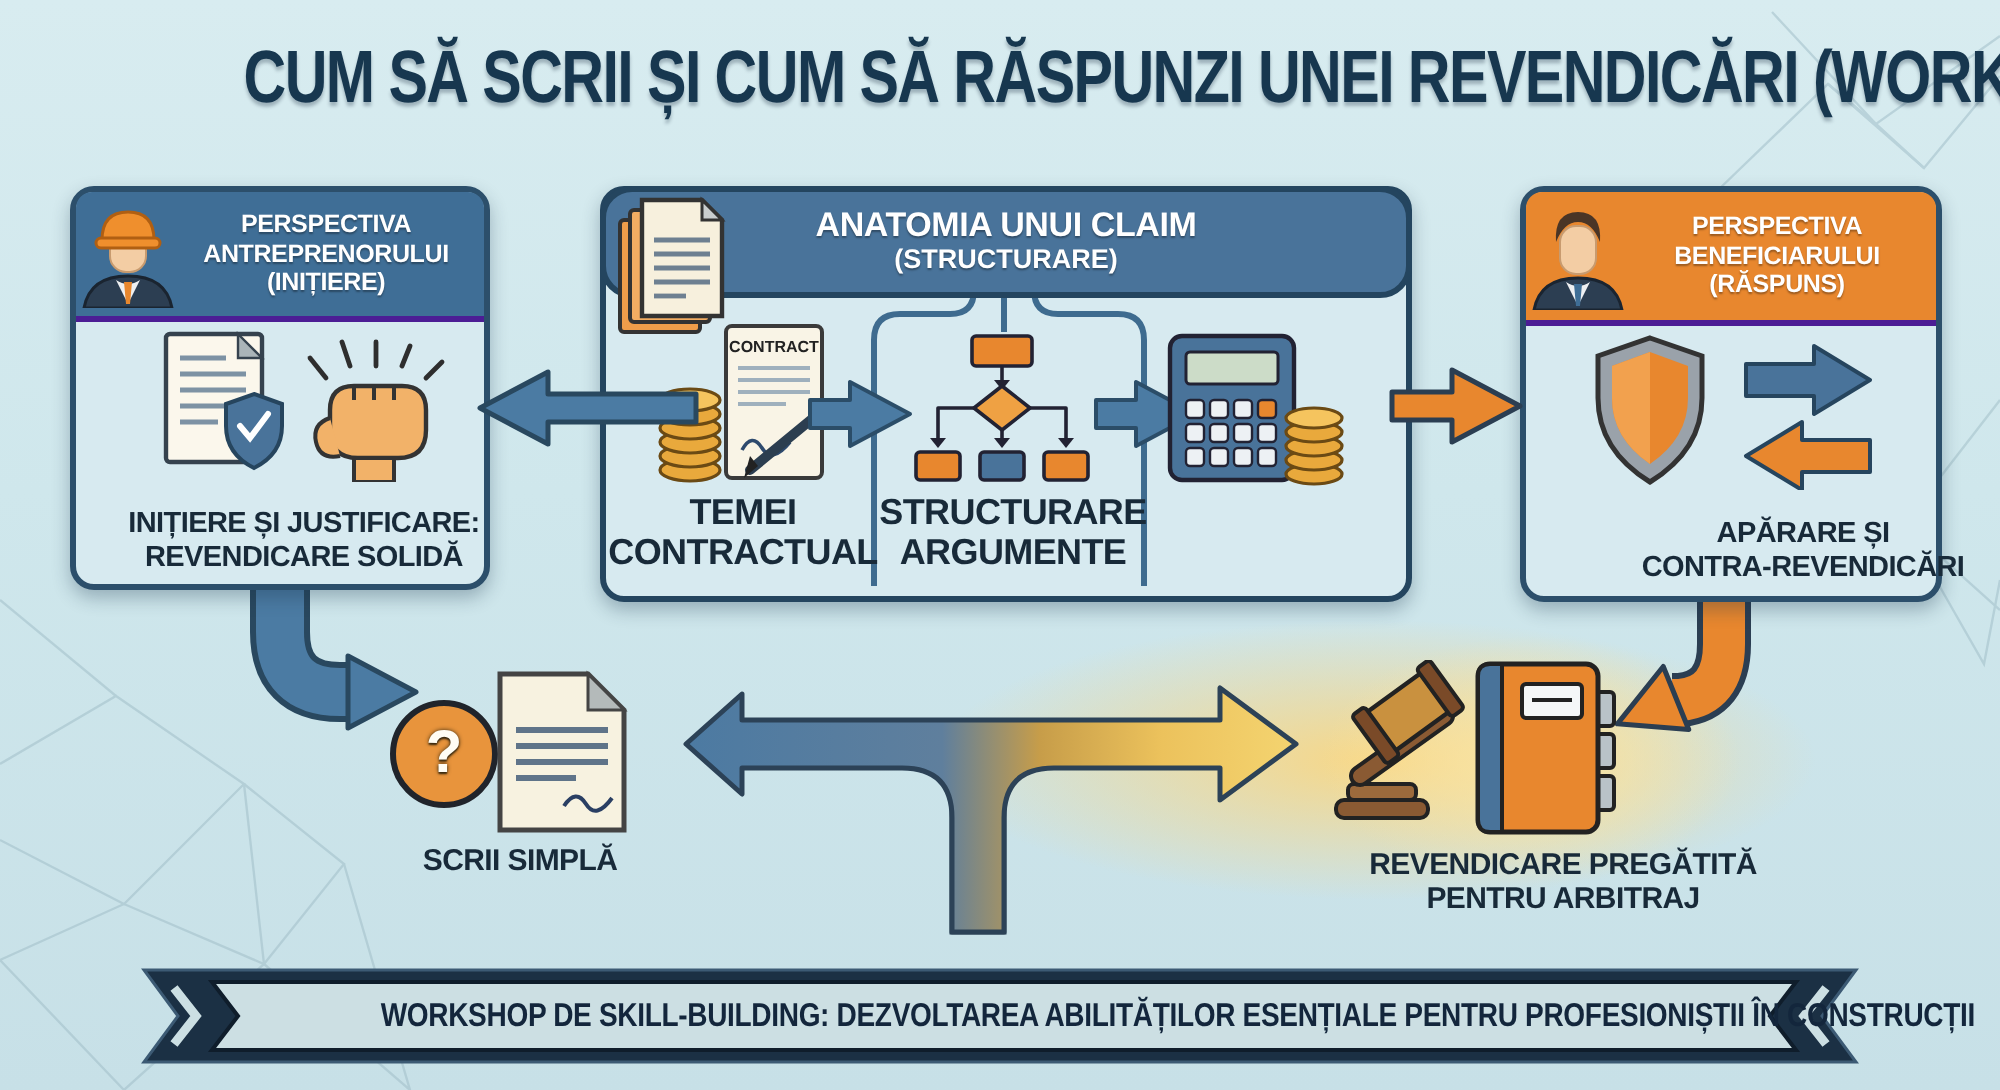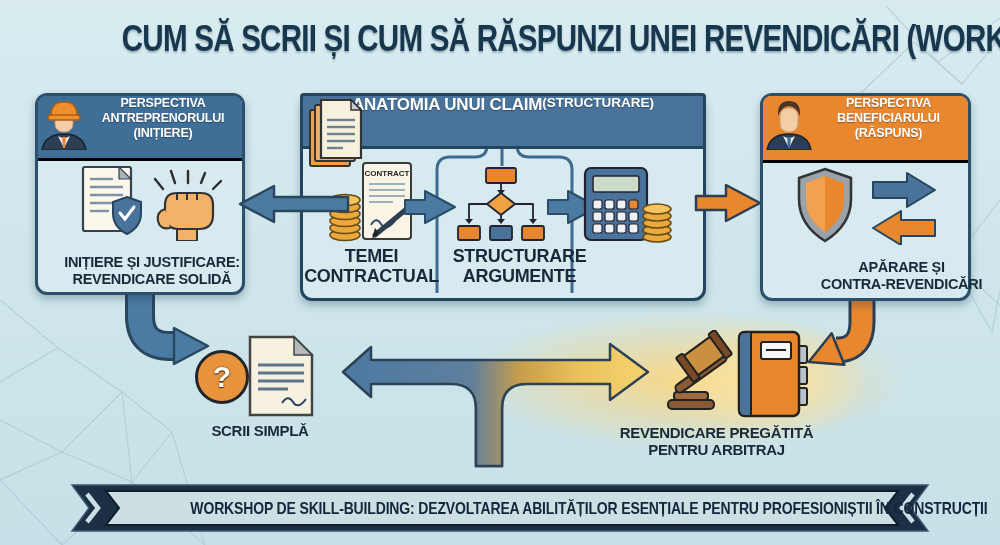--- a/index.html
+++ b/index.html
@@ -9,41 +9,41 @@
   .abs{position:absolute;}
   svg{display:block;}
   
   #title{top:18px;left:0;width:1000px;text-align:center;z-index:5;}
   #title span{display:inline-block;transform:scaleX(.8);transform-origin:50% 50%;
     white-space:nowrap;font-size:37px;font-weight:bold;letter-spacing:-1px;
     color:#17374f;text-shadow:0 2px 2px rgba(10,30,50,.28);}
   
   .panel{border:3px solid #2c4f6b;border-radius:12px;background:#d7eaf0;
          box-shadow:0 4px 9px rgba(20,45,70,.30);z-index:3;}
-  .hdr{display:flex;align-items:flex-start;border-bottom:3px solid #000000;}
+  .hdr{display:flex;align-items:center;border-bottom:3px solid #4c1d95;}
   .hdr-txt{flex:1;color:#fff;font-weight:bold;text-align:center;line-height:1.18;
            font-size:12.5px;letter-spacing:-.2px;text-shadow:0 1px 1px rgba(0,0,0,.35);}
   .lbl{font-weight:bold;color:#182a39;text-align:center;line-height:1.13;
        letter-spacing:-.3px;}
   #left-box{left:35px;top:93px;width:204px;height:196px;}
   #left-box .hdr{height:62px;background:#3f6e96;border-radius:8px 8px 0 0;padding:0 3px;}
   #right-box{left:760px;top:93px;width:205px;height:202px;}
   #right-box .hdr{height:64px;background:#e8872e;border-radius:8px 8px 0 0;padding:0 3px;}
   #center-box{left:300px;top:93px;width:400px;height:202px;border-color:#24455f;}
   #center-hdr{position:absolute;left:-3px;right:-3px;top:-3px;height:50px;
-      background:#49739a;border:3px solid #24455f;border-radius:4px;
-      display:flex;flex-direction:row;justify-content:center;z-index:2;}
+      background:#49739a;border:3px solid #24455f;border-radius:16px;
+      display:flex;flex-direction:column;justify-content:center;z-index:2;}
   #center-hdr .l1{color:#fff;font-weight:bold;font-size:17px;text-align:center;
       letter-spacing:-.2px;line-height:1.1;text-shadow:0 1px 1px rgba(0,0,0,.35);}
   #center-hdr .l2{color:#fff;font-weight:bold;font-size:13.5px;text-align:center;
       line-height:1.1;text-shadow:0 1px 1px rgba(0,0,0,.35);}
   .step-lbl{position:absolute;top:150px;font-size:18px;}
   
   #label-simple{left:175px;top:423px;width:170px;font-size:15px;z-index:4;}
-  #label-arb{left:589px;top:425px;width:255px;font-size:15px;z-index:4;}
+  #label-arb{left:654px;top:425px;width:255px;font-size:15px;z-index:4;}
   
   #glow-arb{left:468px;top:310px;width:440px;height:140px;border-radius:50%;
      background:radial-gradient(closest-side,rgba(250,214,128,.95),rgba(250,214,128,0));
      z-index:1;}
   #glow-arb2{left:660px;top:318px;width:210px;height:124px;border-radius:50%;
      background:radial-gradient(closest-side,rgba(252,228,160,.95),rgba(252,228,160,0));
      z-index:1;}
   
   #q-circle{left:195px;top:350px;width:48px;height:48px;border-radius:50%;
      background:#e8943c;border:3px solid #20242b;z-index:3;
@@ -239,21 +239,21 @@
           <ellipse cx="354" cy="78" rx="14" ry="5"></ellipse>
             <ellipse cx="354" cy="71" rx="14" ry="5"></ellipse>
           <ellipse cx="354" cy="64" rx="14" ry="5" fill="#f5c45e"></ellipse>
         </g>
       </g>
     </svg>
     <div class="lbl step-lbl" style="left:0;width:137px;">
       <div>TEMEI</div>
         <div>CONTRACTUAL</div>
     </div>
-    <div class="lbl step-lbl" style="left:137px;width:135px;padding-left:12px;">
+    <div class="lbl step-lbl" style="left:124px;width:135px;padding-left:12px;">
       <div>STRUCTURARE</div>
         <div>ARGUMENTE</div>
     </div>
   </div>
 
   <div class="abs panel" id="right-box">
     <div class="hdr">
       <svg width="46" height="54" viewBox="0 0 46 54">
         <path d="M1,54 Q4,38 23,38 Q42,38 45,54 Z" fill="#2c3e52" stroke="#1a2430" stroke-width="1.5"></path>
         <path d="M17,40 L23,52 L29,40 Q23,44 17,40 Z" fill="#eef0f2"></path>

